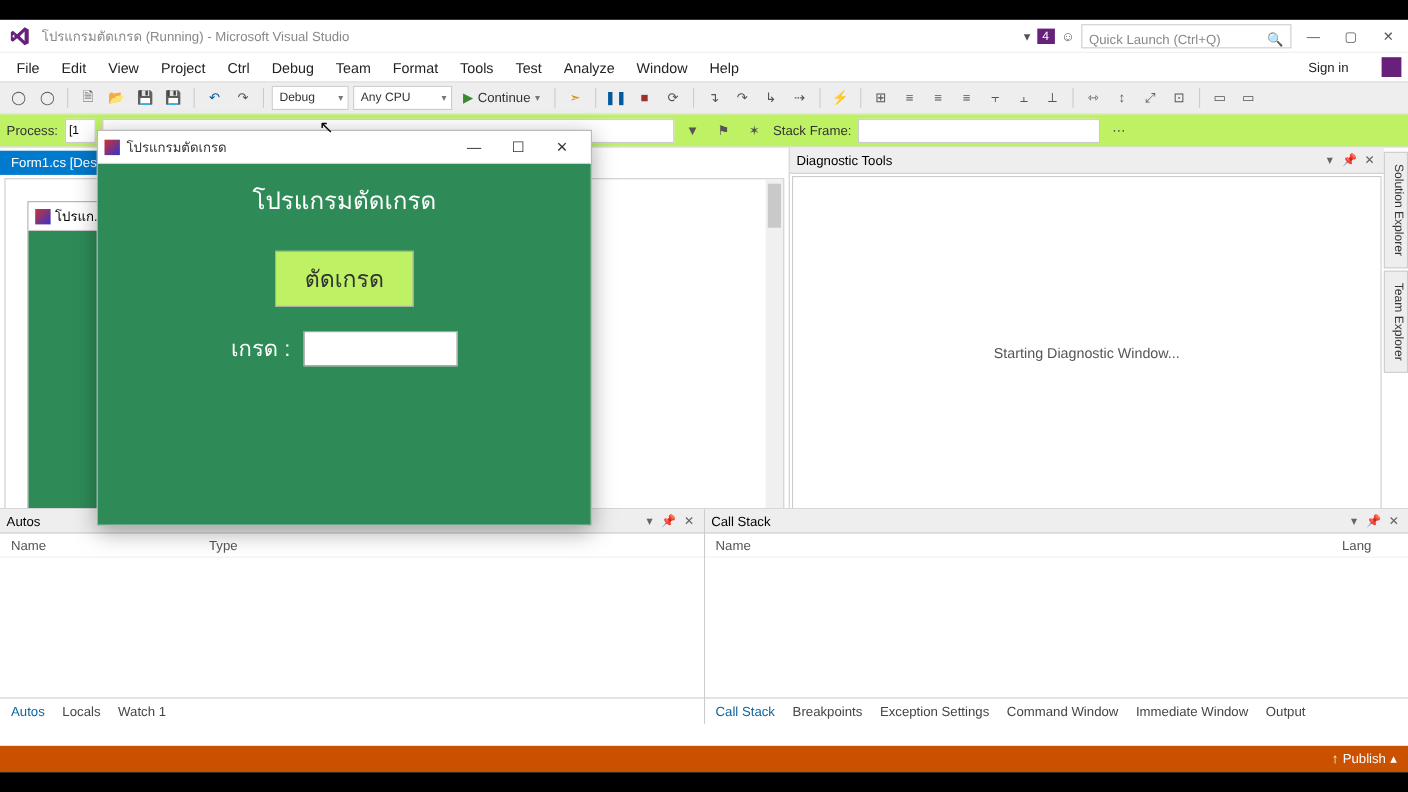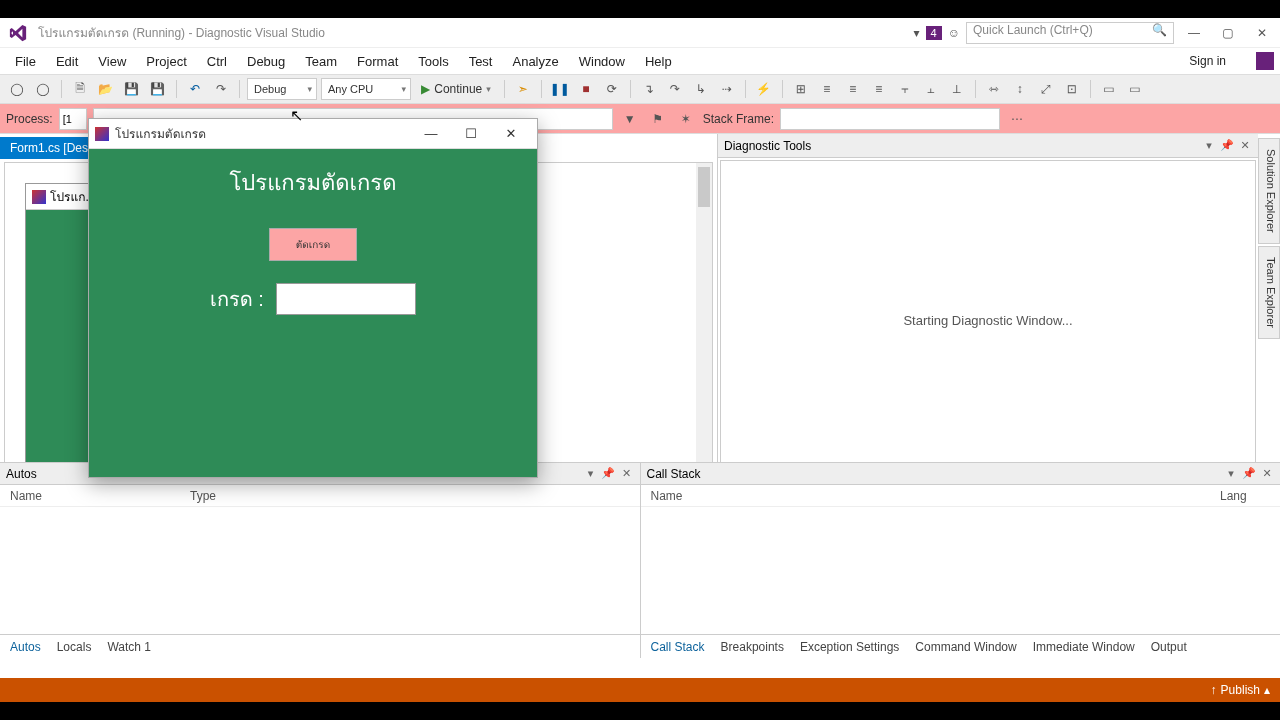--- a/index.html
+++ b/index.html
@@ -5,41 +5,41 @@
 * { margin: 0; padding: 0; box-sizing: border-box; font-family: "Segoe UI", Tahoma, sans-serif; }
 body { width: 1280px; height: 720px; background: #fff; overflow: hidden; position: relative; font-size: 12px; }
 
 
 .titlebar { height: 30px; background: #fff; display: flex; align-items: center; padding: 0 4px; border-bottom: 1px solid #eee; }
 .vs-logo { width: 28px; height: 20px; display: flex; align-items: center; justify-content: center; margin-right: 6px; }
 .vs-logo svg { width: 20px; height: 20px; }
 .title-text { color: #888; font-size: 12px; }
 .titlebar-right { margin-left: auto; display: flex; align-items: center; gap: 6px; }
 .notif-badge { background: #68217a; color: #fff; padding: 1px 5px; font-size: 11px; }
-.quick-launch { width: 208px; height: 22px; border: 1px solid #ccc; padding: 0 6px; font-size: 12px; color: #888; display: flex; align-items: flex-start; }
+.quick-launch { width: 191px; height: 22px; border: 1px solid #ccc; padding: 0 6px; font-size: 12px; color: #888; display: flex; align-items: flex-end; }
 .quick-launch-search { margin-left: auto; color: #888; }
 .win-btn { width: 28px; height: 22px; display: flex; align-items: center; justify-content: center; color: #555; cursor: pointer; }
 
 
 .menubar { height: 26px; display: flex; align-items: center; padding: 0 6px; gap: 2px; }
 .menu-item { padding: 3px 9px; color: #222; cursor: pointer; font-size: 13px; }
 .menubar-right { margin-left: auto; display: flex; align-items: center; gap: 24px; }
 .signin { color: #222; font-size: 12px; padding-right: 6px; }
 .user-ico { width: 18px; height: 18px; background: #68217a; display:inline-block; }
 
 
 .toolbar { height: 30px; background: #eee; border-top: 1px solid #ddd; border-bottom: 1px solid #ddd; display: flex; align-items: center; padding: 0 6px; gap: 4px; }
 .tb-btn { width: 22px; height: 22px; display: flex; align-items: center; justify-content: center; color: #555; cursor: pointer; }
 .tb-sep { width: 1px; height: 18px; background: #ccc; margin: 0 3px; }
 .tb-combo { height: 22px; border: 1px solid #ccc; background: #fff; padding: 0 18px 0 6px; font-size: 11px; display: flex; align-items: center; position: relative; color: #333; min-width: 70px; }
 .tb-combo::after { content: "▾"; position: absolute; right: 4px; color: #777; font-size: 9px; }
 .continue-btn { display: flex; align-items: center; gap: 4px; padding: 0 6px; height: 22px; color: #333; cursor: pointer; }
 .cont-arrow { color: #388a34; }
 
-.toolbar2 { height: 30px; background: #fca5a5; border-bottom: 1px solid #ddd; display: flex; align-items: center; padding: 0 6px; gap: 6px; }
+.toolbar2 { height: 30px; background: #bef264; border-bottom: 1px solid #ddd; display: flex; align-items: center; padding: 0 6px; gap: 6px; }
 .process-lbl { font-size: 12px; color: #333; }
 .proc-combo { width: 28px; height: 22px; border: 1px solid #ccc; background: #fff; font-size: 11px; padding: 0 3px; display: flex; align-items: center; }
 .stack-combo { width: 520px; height: 22px; border: 1px solid #ccc; background: #fff; }
 .sf-combo { width: 220px; height: 22px; border: 1px solid #ccc; background: #fff; }
 
 
 .main { position: absolute; top: 116px; left: 0; right: 0; bottom: 44px; display: flex; }
 .left-col { flex: 1; display: flex; flex-direction: column; border-right: 1px solid #ccc; min-width: 0; }
 .right-col { width: 540px; display: flex; flex-direction: column; }
 .doc-tab { height: 28px; display: flex; align-items: center; }
@@ -88,38 +88,38 @@
 .app-titlebar { height: 30px; background: #fff; display: flex; align-items: center; padding: 0 6px; border-bottom: 1px solid #ddd; }
 .app-titlebar .title { font-size: 12px; color: #333; display: flex; align-items: center; gap: 6px; }
 .app-winbtns { margin-left: auto; display: flex; }
 .app-winbtn { width: 40px; height: 28px; display: flex; align-items: center; justify-content: center; color: #333; cursor: pointer; font-size: 13px; }
 .app-body { position: absolute; top: 30px; left: 0; right: 0; bottom: 0; background: #2e8b57; color: #fff; padding: 10px; }
 .app-body h1 { text-align: center; font-weight: normal; font-size: 22px; margin-top: 6px; }
 .form-row { display: flex; align-items: center; gap: 12px; margin-top: 36px; justify-content: center; }
 .form-row label { font-size: 20px; }
 .tb { width: 140px; height: 32px; background: #fff; border: 2px solid #4aa3df; padding: 0 6px; color: #000; }
 .tb.readonly { border: 1px solid #999; }
-.grade-btn { margin: 28px auto 0; display: block; padding: 8px 26px; background: #fca5a5; border: 1px solid #aaa; color: #333; font-size: 10px; cursor: pointer; }
+.grade-btn { margin: 28px auto 0; display: block; padding: 8px 26px; background: #bef264; border: 1px solid #aaa; color: #333; font-size: 21px; cursor: pointer; }
 .cursor-arrow { position:absolute; left:290px; top:88px; z-index:60; font-size:16px; color:#000; pointer-events:none; }
 </style>
 </head>
 <body>
 
 <div class="letterbox-top"></div>
 <div class="letterbox-bottom"></div>
 
 <div class="shift">
 
 <div class="titlebar">
   <div class="vs-logo">
     <svg viewBox="0 0 32 32">
           <path fill="#68217a" d="M23 3l6 3v20l-6 3-11-10-6 5-3-2V10l3-2 6 5L23 3zM8 13l-3 3 3 3V13zm15 10V9l-7 7 7 7z"></path>
         </svg>
   </div>
-  <div class="title-text">โปรแกรมตัดเกรด (Running) - Diagnostic Visual Studio</div>
+  <div class="title-text">โปรแกรมตัดเกรด (Running) - Microsoft Visual Studio</div>
   <div class="titlebar-right">
     <span style="color:#555">▾</span>
     <span class="notif-badge">4</span>
     <span style="color:#555">☺</span>
     <div class="quick-launch">
       <span>Quick Launch (Ctrl+Q)</span>
       <span class="quick-launch-search">🔍</span>
     </div>
     <div class="win-btn">—</div>
     <div class="win-btn">▢</div>

